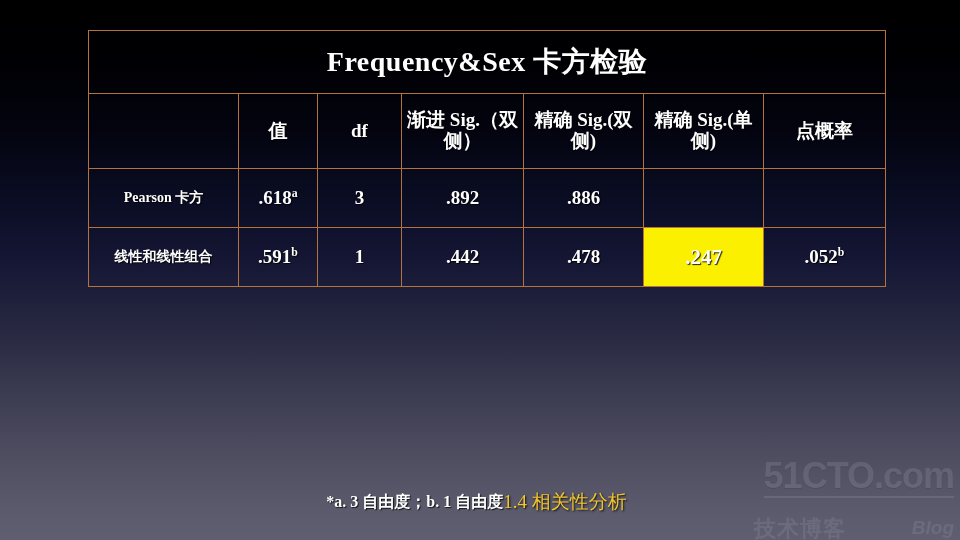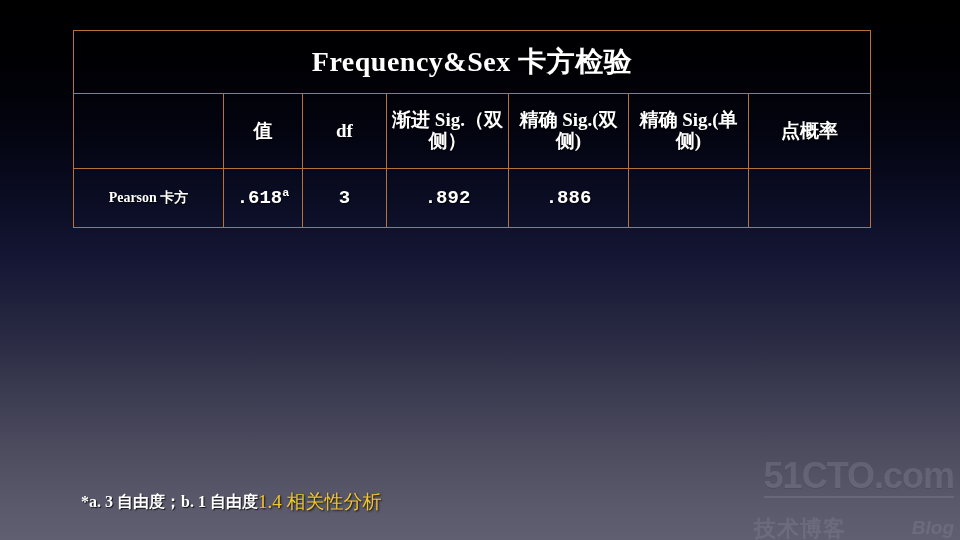--- a/index.html
+++ b/index.html
@@ -79,21 +79,21 @@
     font-family: "Liberation Sans", sans-serif;
     font-weight: bold;
     font-style: italic;
     font-size: 19px;
     color: #8d8d9d;
   }
 
   
   #chi-table {
     position: absolute;
-    left: 73px;
+    left: 88px;
     top: 30px;
     width: 797px;
     border-collapse: collapse;
     table-layout: fixed;
   }
   #chi-table td {
     border: 1px solid #b5723a;
     color: #ffffff;
     text-align: center;
     vertical-align: middle;
@@ -116,21 +116,20 @@
   }
 
   .rowlabel {
     font-size: 14px;
     font-weight: bold;
     line-height: 1.05;
   }
   .datacell {
     font-size: 19px;
     font-weight: bold;
-    font-family: Liberation Mono, monospace;
   }
   .datacell sup, .rowlabel sup {
     font-size: 0.62em;
     vertical-align: super;
     line-height: 0;
   }
 
   tr.body-row td { height: 54px; }
   tr.row-tall td { height: 58px; }
 
@@ -144,21 +143,21 @@
 
   
   #footnote-row {
     position: absolute;
     left: 81px;
     top: 482px;
     width: 797px;
     height: 40px;
     display: flex;
     align-items: center;
-    justify-content: flex-start;
+    justify-content: center;
   }
   #footnote-text {
     font-size: 16px;
     font-weight: bold;
     color: #ffffff;
     text-shadow: 1px 1px 1px rgba(0,0,0,0.8);
     white-space: nowrap;
   }
   #section-label {
     font-size: 19px;
@@ -208,20 +207,29 @@
         </tr>
         <tr class="body-row">
           <td class="rowlabel">Pearson 卡方</td>
           <td class="datacell"><span>.618</span><sup>a</sup></td>
           <td class="datacell">3</td>
           <td class="datacell">.892</td>
           <td class="datacell">.886</td>
           <td class="datacell"></td>
           <td class="datacell"></td>
         </tr>
+        <tr class="body-row">
+          <td class="rowlabel">线性和线性组合</td>
+          <td class="datacell"><span>.591</span><sup>b</sup></td>
+          <td class="datacell">1</td>
+          <td class="datacell">.442</td>
+          <td class="datacell">.478</td>
+          <td class="datacell highlight">.247</td>
+          <td class="datacell"><span>.052</span><sup>b</sup></td>
+        </tr>
       </tbody>
   </table>
 
   <div id="footnote-row">
     <div id="footnote-text">*a. 3 自由度；b. 1 自由度</div>
     <div id="section-label">1.4 相关性分析</div>
   </div>
 
 </div>
 

